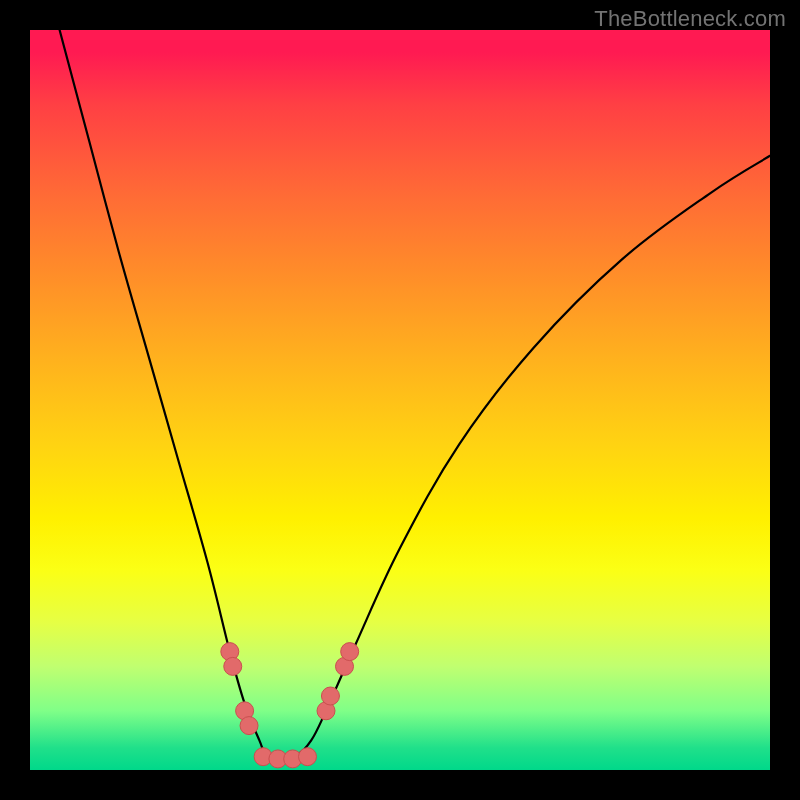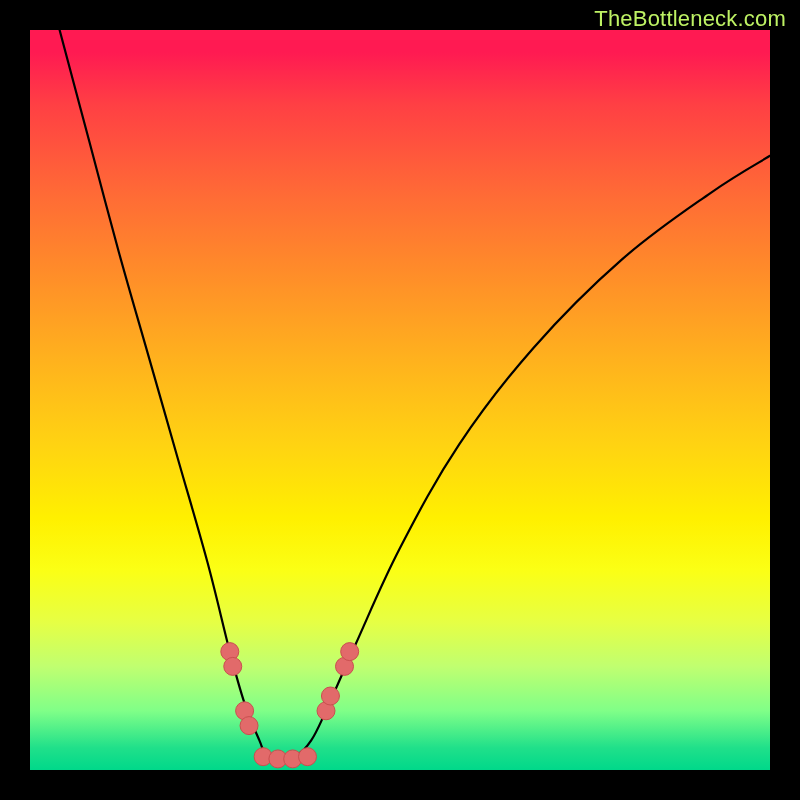--- a/index.html
+++ b/index.html
@@ -37,21 +37,21 @@
       #c0ff70 86%,
       #80ff88 92%,
       #20e08a 97%,
       #00d88a 100%
     );
   }
   .watermark {
     position: absolute;
     top: 6px;
     right: 14px;
-    color: #bef264;
+    color: #737373;
     font-size: 22px;
     font-weight: 500;
     letter-spacing: 0.2px;
   }
   svg.curve {
     position: absolute;
     left: 0;
     top: 0;
     width: 740px;
     height: 740px;

